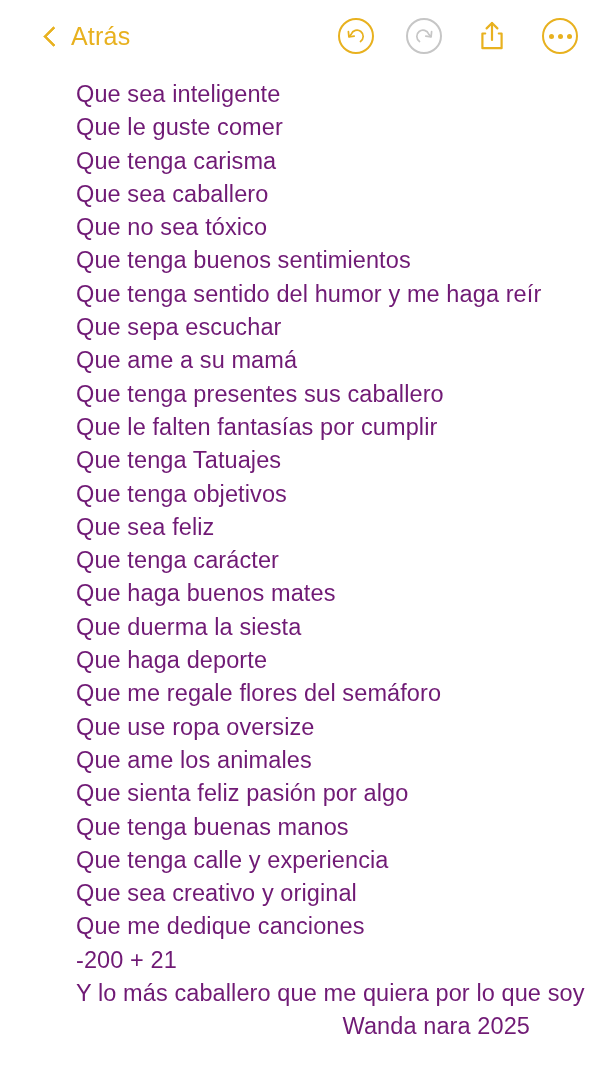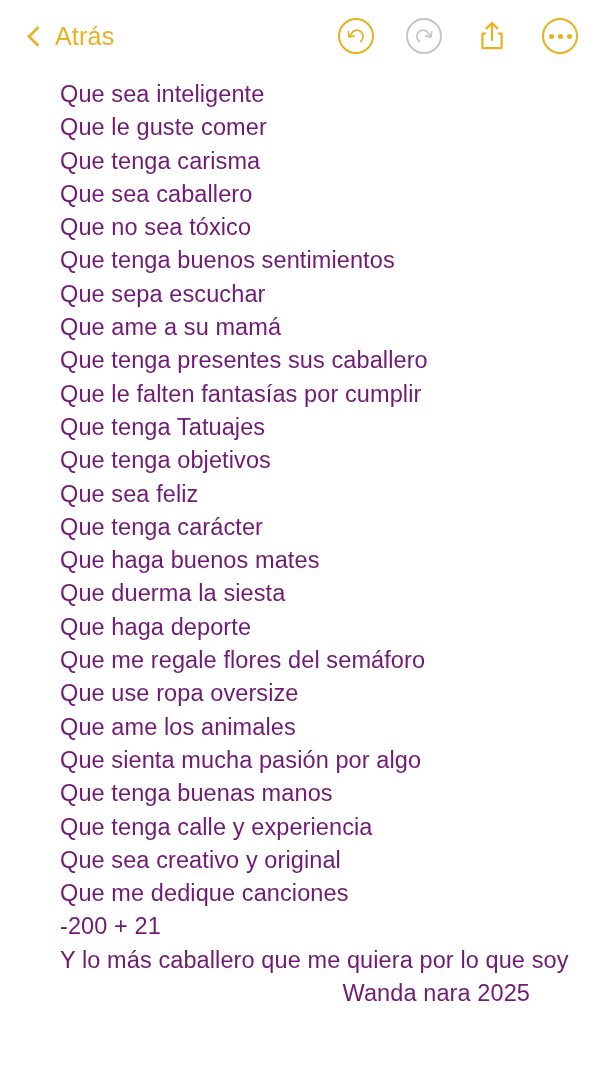--- a/index.html
+++ b/index.html
@@ -8,20 +8,21 @@
     height: 1066px;
     background: #ffffff;
     font-family: "Liberation Sans", sans-serif;
   }
   .screen {
     position: relative;
     width: 600px;
     height: 1054px;
     background: #ffffff;
     overflow: hidden;
+    padding-left: 16px;
   }
 
   
   .toolbar {
     position: relative;
     height: 72px;
     display: flex;
     align-items: center;
     padding: 0 26px 0 30px;
   }
@@ -153,35 +154,36 @@
     </div>
   </div>
 
   <div class="note">
     <div class="line">Que sea inteligente</div>
     <div class="line">Que le guste comer</div>
     <div class="line">Que tenga carisma</div>
     <div class="line">Que sea caballero</div>
     <div class="line">Que no sea tóxico</div>
     <div class="line">Que tenga buenos sentimientos</div>
+    <div class="line">Que tenga sentido del humor y me haga reír</div>
     <div class="line">Que sepa escuchar</div>
     <div class="line">Que ame a su mamá</div>
     <div class="line">Que tenga presentes sus caballero</div>
     <div class="line">Que le falten fantasías por cumplir</div>
     <div class="line">Que tenga Tatuajes</div>
     <div class="line">Que tenga objetivos</div>
     <div class="line">Que sea feliz</div>
     <div class="line">Que tenga carácter</div>
     <div class="line">Que haga buenos mates</div>
     <div class="line">Que duerma la siesta</div>
     <div class="line">Que haga deporte</div>
     <div class="line">Que me regale flores del semáforo</div>
     <div class="line">Que use ropa oversize</div>
     <div class="line">Que ame los animales</div>
-    <div class="line">Que sienta mucha pasión por algo</div>
+    <div class="line">Que sienta feliz pasión por algo</div>
     <div class="line">Que tenga buenas manos</div>
     <div class="line">Que tenga calle y experiencia</div>
     <div class="line">Que sea creativo y original</div>
     <div class="line">Que me dedique canciones</div>
     <div class="line">-200 + 21</div>
     <div class="line">Y lo más caballero que me quiera por lo que soy</div>
     <div class="line signature">Wanda nara 2025</div>
   </div>
 
 </div>

